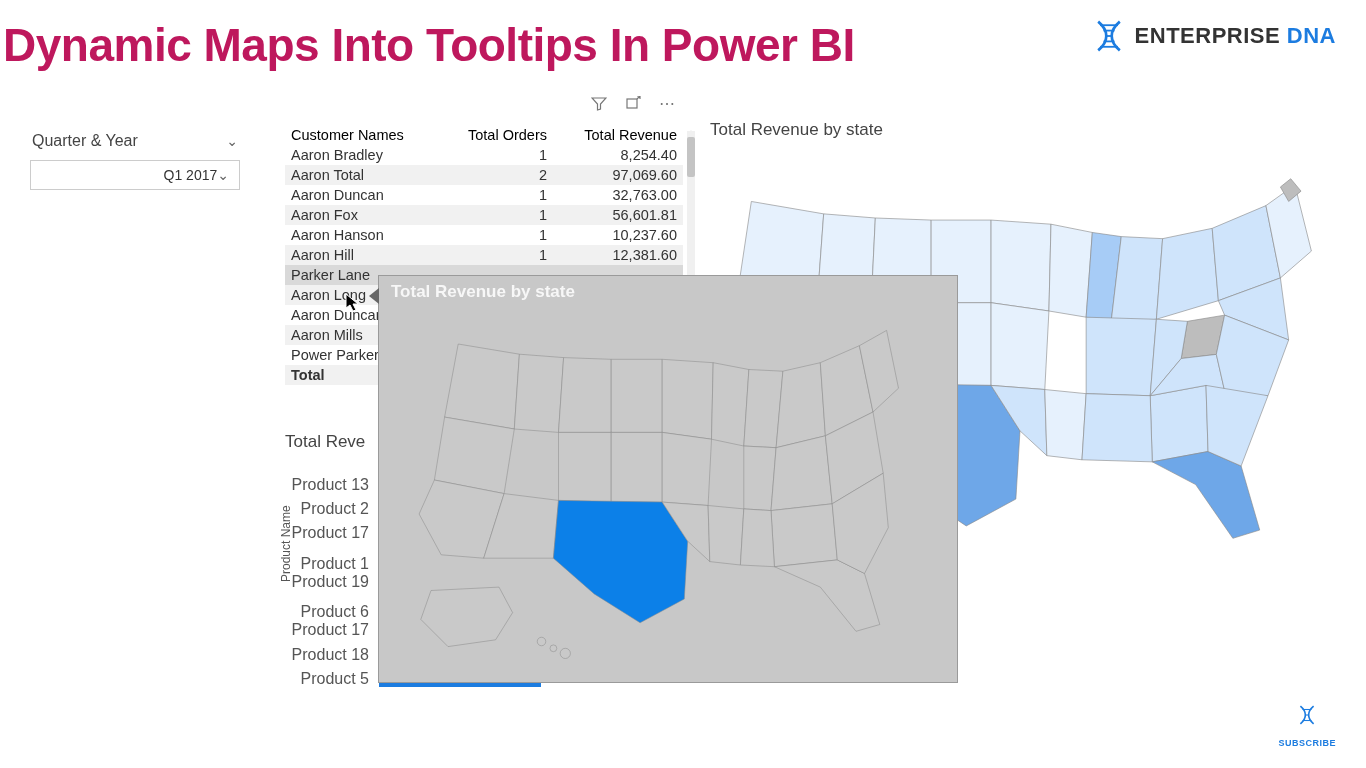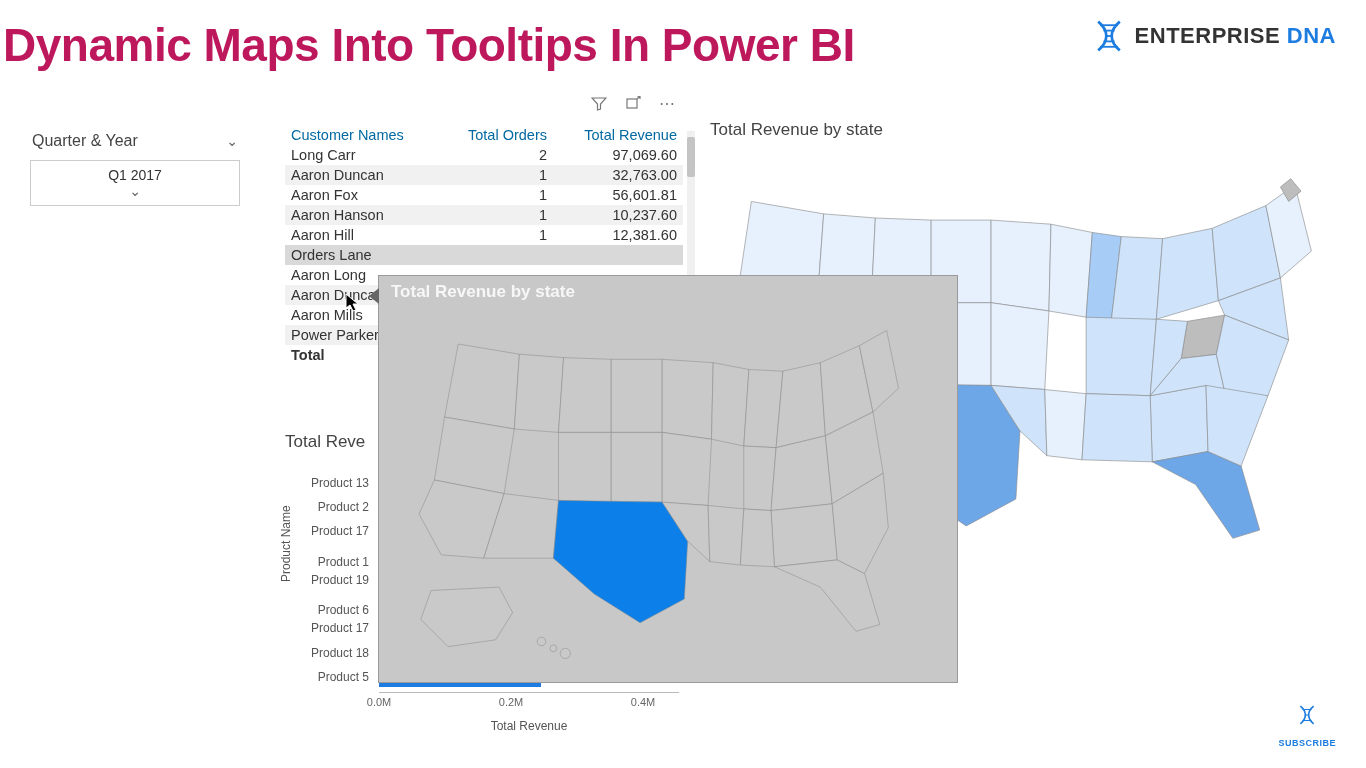--- a/index.html
+++ b/index.html
@@ -59,42 +59,41 @@
   }
   .chev { font-size: 14px; color: #666; }
   .slicer-value {
     margin-top: 6px;
     border: 1px solid #ccc;
     padding: 6px 10px;
     font-size: 14px;
     display: flex; justify-content: flex-end; align-items: center;
     background: #fff;
     cursor: pointer;
-    flex-direction: column;
   }
 
   
   .vis-toolbar {
     position: absolute;
     left: 590px; top: 95px;
     display: flex; gap: 16px;
     color: #777;
   }
   .vis-toolbar .ico { width: 18px; height: 18px; cursor: pointer; display:flex; align-items:center; justify-content:center; }
 
   
   .table-wrap {
     position: absolute;
     left: 285px; top: 123px;
     width: 398px;
     height: 295px;
     font-size: 14.5px;
   }
   .tbl { width: 100%; border-collapse: collapse; }
-  .tbl th { text-align: left; font-weight: 400; color: #0369a1; padding: 4px 6px 2px; }
+  .tbl th { text-align: left; font-weight: 400; color: #000000; padding: 4px 6px 2px; }
   .tbl th.num, .tbl td.num { text-align: right; }
   .tbl td { padding: 2px 6px; }
   .tbl tbody tr:nth-child(even) { background: #f1f1f1; }
   .tbl tbody tr.highlight { background: #d9d9d9 !important; }
   .tbl tbody tr.total td { font-weight: 700; }
   .tbl-scroll {
     position: absolute; right: -12px; top: 8px; width: 10px; height: 270px; background: transparent;
   }
   .tbl-scroll .track { position:absolute; right:0; top:0; width:8px; height:100%; background:#f0f0f0; }
   .tbl-scroll .thumb { position:absolute; right:0; top:6px; width:8px; height:40px; background:#c4c4c4; border-radius:2px; }
@@ -108,21 +107,21 @@
     left: 285px; top: 432px;
     width: 408px;
     height: 310px;
   }
   .bar-title { font-size: 17px; color: #444; }
   .bar-plot {
     position: absolute; left: 94px; top: 42px;
     width: 300px; height: 218px;
   }
   .bar-row { position:absolute; left:0; height: 15px; background:#1c7ce0; }
-  .bar-label { position:absolute; right: 310px; font-size: 12px; color:#555; text-align:right; white-space:nowrap; transform:translateY(-2px); }
+  .bar-label { position:absolute; right: 310px; font-size: 16px; color:#555; text-align:right; white-space:nowrap; transform:translateY(-2px); }
   .bar-xaxis {
     position:absolute; left:94px; top: 260px; width: 300px; height: 30px;
     border-top: 1px solid #bbb;
   }
   .bar-tick { position:absolute; top:3px; font-size:11px; color:#666; transform:translateX(-50%); }
   .bar-xlabel { position:absolute; top:26px; left:50%; transform:translateX(-50%); font-size:12px; color:#555; }
   .ylabel {
     position:absolute; left: -6px; top: 150px;
     transform: rotate(-90deg); transform-origin: left top;
     font-size:12px; color:#555;
@@ -232,21 +231,26 @@
   <table class="tbl">
     <thead>
       <tr>
         <th>Customer Names</th>
         <th class="num">Total Orders</th>
         <th class="num">Total Revenue</th>
       </tr>
     </thead>
     <tbody id="tbl-body">
         <tr>
-          <td>Long Carr</td>
+          <td>Aaron Bradley</td>
+          <td class="num">1</td>
+          <td class="num">8,254.40</td>
+        </tr>
+        <tr>
+          <td>Aaron Total</td>
           <td class="num">2</td>
           <td class="num">97,069.60</td>
         </tr>
         <tr>
           <td>Aaron Duncan</td>
           <td class="num">1</td>
           <td class="num">32,763.00</td>
         </tr>
         <tr>
           <td>Aaron Fox</td>
@@ -257,21 +261,21 @@
           <td>Aaron Hanson</td>
           <td class="num">1</td>
           <td class="num">10,237.60</td>
         </tr>
         <tr>
           <td>Aaron Hill</td>
           <td class="num">1</td>
           <td class="num">12,381.60</td>
         </tr>
         <tr class="highlight">
-          <td>Orders Lane</td>
+          <td>Parker Lane</td>
           <td class="num"></td>
           <td class="num"></td>
         </tr>
         <tr>
           <td>Aaron Long</td>
           <td class="num"></td>
           <td class="num"></td>
         </tr>
         <tr>
           <td>Aaron Duncan</td>
@@ -319,26 +323,20 @@
       <div class="bar-row" style="top: 100.889px; width: 0px;"></div>
       <div class="bar-label" style="top: 131px;">Product 6</div>
       <div class="bar-row" style="top: 125.111px; width: 0px;"></div>
       <div class="bar-label" style="top: 149.333px;">Product 17</div>
       <div class="bar-row" style="top: 149.333px; width: 0px;"></div>
       <div class="bar-label" style="top: 173.556px;">Product 18</div>
       <div class="bar-row" style="top: 173.556px; width: 0px;"></div>
       <div class="bar-label" style="top: 197.778px;">Product 5</div>
       <div class="bar-row" style="top: 197.778px; width: 162px;"></div>
     </div>
-  <div class="bar-xaxis">
-    <div class="bar-tick" style="left:0%">0.0M</div>
-    <div class="bar-tick" style="left:44%">0.2M</div>
-    <div class="bar-tick" style="left:88%">0.4M</div>
-    <div class="bar-xlabel">Total Revenue</div>
-  </div>
 </div>
 
 <div class="map-panel">
   <div class="map-title">Total Revenue by state</div>
   <svg class="map-svg" viewBox="0 0 600 380">
     <g>
       <path class="us-state ll" d="M40,44 L110,56 L104,138 L28,124 Z"></path>
       <path class="us-state ll" d="M110,56 L160,60 L156,142 L104,138 Z"></path>
       <path class="us-state ll" d="M160,60 L214,62 L214,142 L156,142 Z"></path>
       <path class="us-state ll" d="M214,62 L272,62 L272,142 L214,142 Z"></path>

